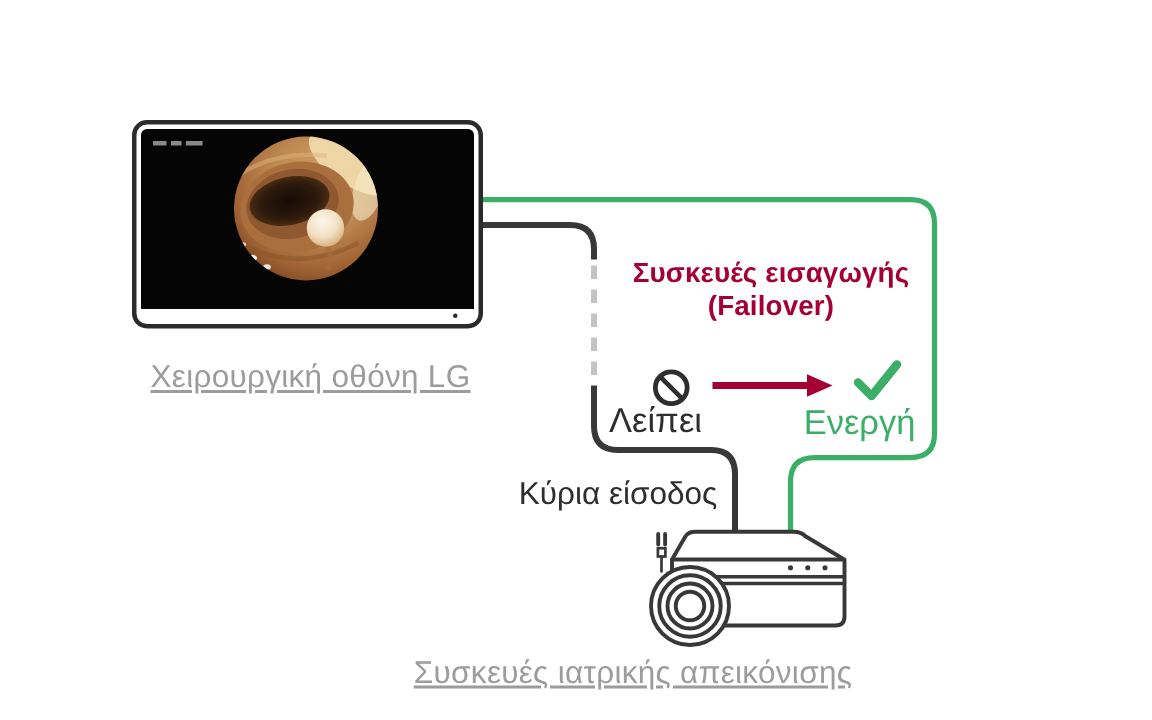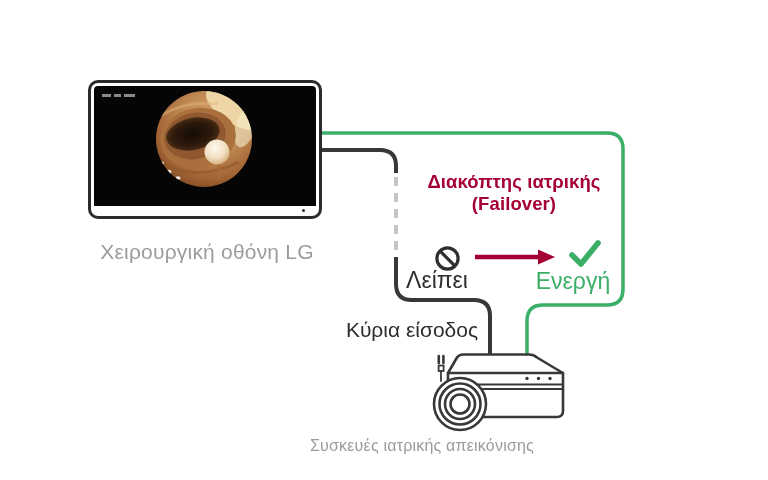--- a/index.html
+++ b/index.html
@@ -27,24 +27,24 @@
   .osd i { display:block; height:3px; background:#cfd3c9; }
   .osd i:nth-child(1){ width:9px; } .osd i:nth-child(2){ width:7px; } .osd i:nth-child(3){ width:11px; }
   .led {
     position:absolute; right:14px; bottom:4px; width:3px; height:3px;
     border-radius:50%; background:#2b2b2b;
   }
 
   
   .caption {
     position:absolute; color:var(--caption-gray,#9c9c9c); font-size:21px;
-    text-align:center; white-space:nowrap; letter-spacing:.2px;
+    text-align:center; white-space:nowrap; letter-spacing:.2px;text-decoration:underline;
   }
   .caption.monitor-caption { left:57px; top:240px; width:300px; }
-  .caption.device-caption  { left:272px; top:437px; width:300px; font-size:16px; }
+  .caption.device-caption  { left:272px; top:437px; width:300px; font-size:21px; }
 
   .switch-note {
     position:absolute; left:403px; top:171px; width:222px;
     color:var(--accent-red,#A50034); font-size:18.5px; font-weight:bold;
     text-align:center; line-height:22px; letter-spacing:.1px;
   }
   .switch-note span { display:block; }
 
   .status-label { position:absolute; font-size:23px; white-space:nowrap; text-align:center; }
   .status-missing { left:397px; top:267px; width:80px; color:var(--label-dark,#2e2e2e); }
@@ -157,21 +157,21 @@
           <i></i>
           <i></i>
         </div>
     </div>
     <span class="led"></span>
   </div>
 
   <div class="caption monitor-caption">Χειρουργική οθόνη LG</div>
 
   <div class="switch-note">
-    <span>Διακόπτης ιατρικής</span>
+    <span>Συσκευές εισαγωγής</span>
     <span>(Failover)</span>
   </div>
 
   <div class="icon" style="left:434px; top:245px;">
     <svg width="27" height="27" viewBox="0 0 27 27">
       <circle cx="13.5" cy="13.5" r="10.6" fill="none" style="stroke:var(--label-dark,#2e2e2e)" stroke-width="3.2"></circle>
       <line x1="6.4" y1="6.4" x2="20.6" y2="20.6" style="stroke:var(--label-dark,#2e2e2e)" stroke-width="3.2"></line>
     </svg>
   </div>
   <div class="status-label status-missing">Λείπει</div>

